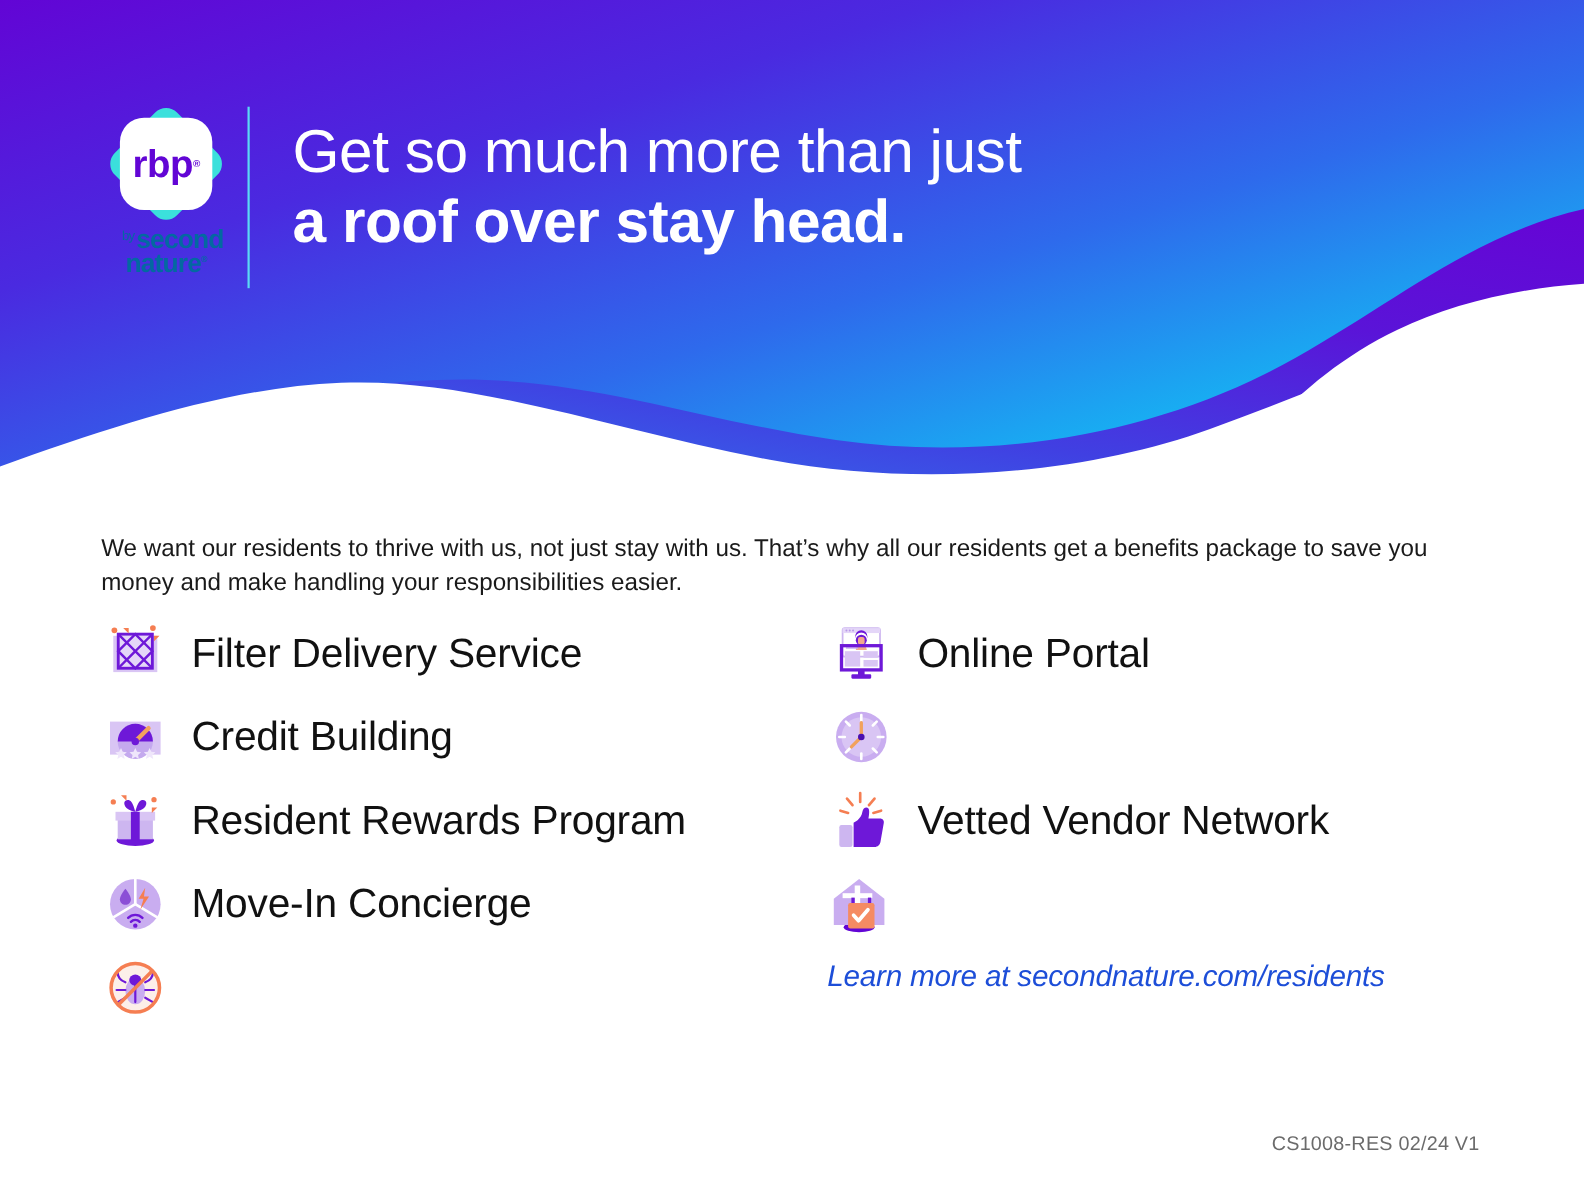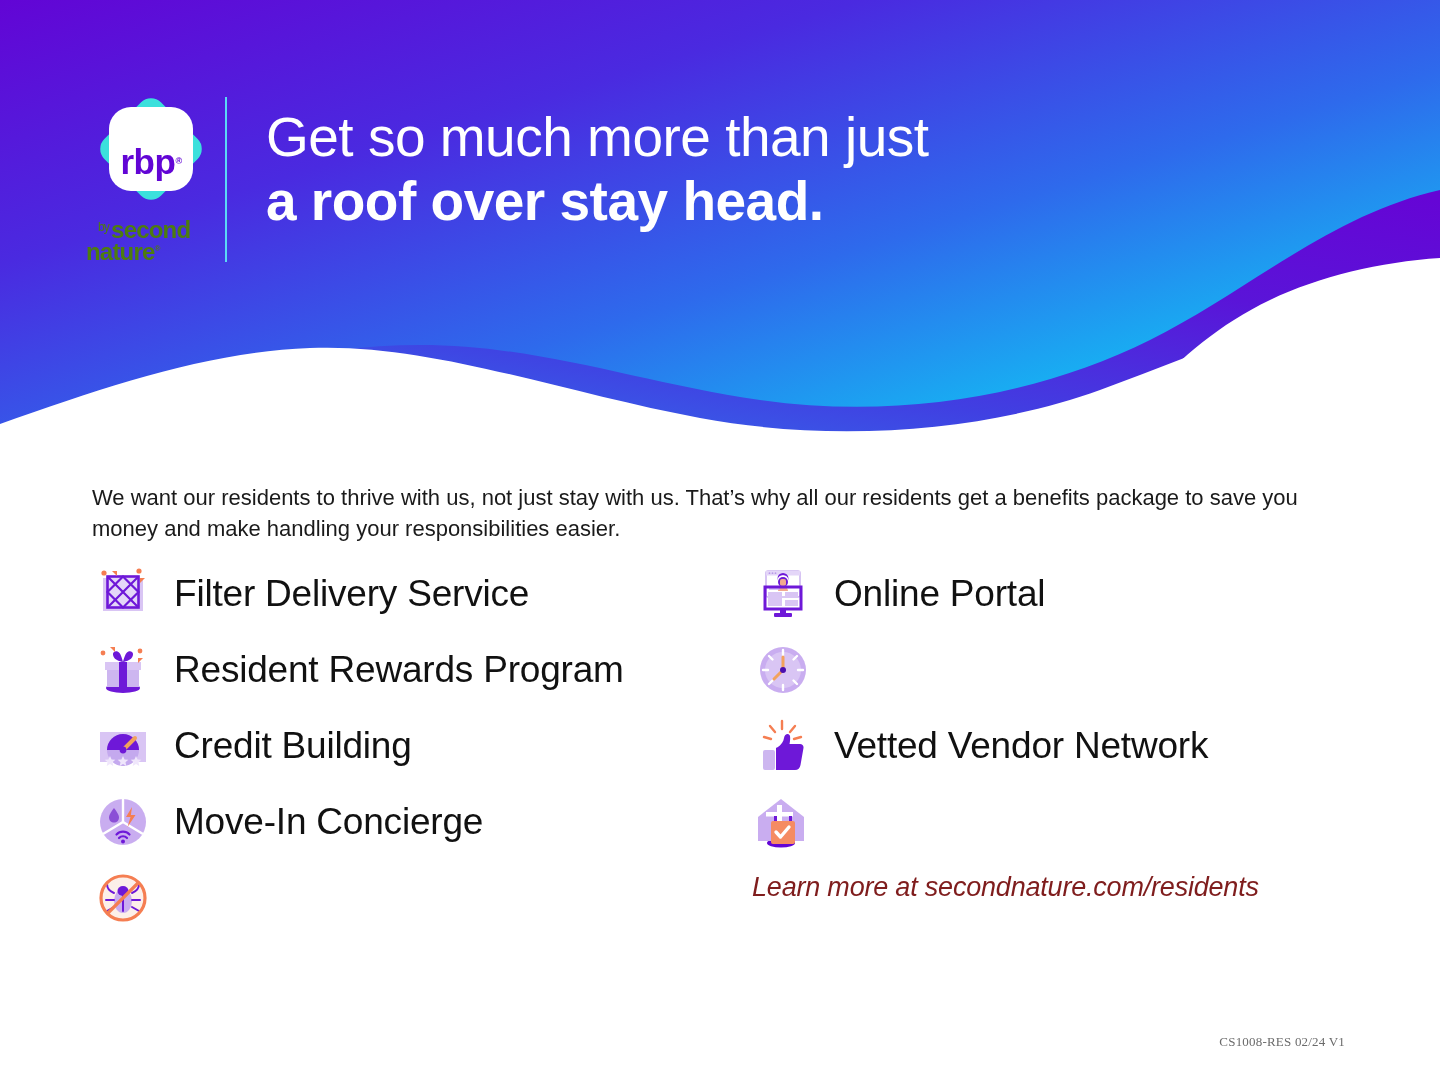--- a/index.html
+++ b/index.html
@@ -66,21 +66,21 @@
     position: absolute;
     left: 12px;
     top: 12px;
     width: 84px;
     height: 84px;
     background: #ffffff;
     border-radius: 22px;
   }
   .logo-rbp {
     position: absolute;
-    left: 0; top: 12px;
+    left: 0; top: 0;
     width: 108px;
     height: 108px;
     display: flex;
     align-items: center;
     justify-content: center;
     font-size: 35px;
     font-weight: 700;
     color: #6205D5;
     letter-spacing: -0.5px;
     line-height: 1;
@@ -91,28 +91,28 @@
     top: -0.9em;
   }
   .logo-brand-wrap {
     position: relative;
     margin-top: 0px;
     height: 50px;
   }
   .logo-brand {
     position: absolute;
     left: 0;
-    top: 16px;
+    top: 4px;
     width: 130px;
-    color: #4d7c0f;
+    color: #0369a1;
     font-weight: 700;
     font-size: 24px;
     line-height: 0.92;
     letter-spacing: -0.8px;
-    text-align: left;
+    text-align: center;
   }
   .logo-brand .brand-l1 { display: block; padding-left: 14px; }
   .logo-brand .brand-l2 { display: block; }
   .logo-brand sup { font-size: 8px; vertical-align: super; }
 
   .logo-divider {
     position: absolute;
     left: 225px;
     top: 97px;
     width: 2px;
@@ -189,33 +189,32 @@
     letter-spacing: -0.2px;
     white-space: nowrap;
   }
 
   .learn-more {
     position: absolute;
     left: 660px;
     top: 316px;
     font-size: 27px;
     font-style: italic;
-    color: #7f1d1d;
+    color: #1d4ed8;
     letter-spacing: -0.2px;
     white-space: nowrap;
   }
 
   .footer-code {
     position: absolute;
     right: 95px;
     bottom: 30px;
-    font-size: 13px;
+    font-size: 18px;
     color: #6b6b6b;
     letter-spacing: 0.2px;
-    font-family: Liberation Serif, serif;
   }
 </style>
 </head>
 <body>
 
 <div class="hero">
   <svg class="hero-svg" viewBox="0 0 1440 440" preserveAspectRatio="none">
     <defs>
       <linearGradient id="gradMain" x1="0" y1="0" x2="1" y2="1">
         <stop offset="0%" stop-color="#6205D5"></stop>
@@ -305,51 +304,51 @@
           <path d="M18,6 l5,0 l0,5 z" fill="#F57E52"></path>
           <path d="M51,13 l-5,0 l0,5 z" fill="#F57E52"></path>
         </svg>
       </span>
       <span class="benefit-label">Filter Delivery Service</span>
     </div>
 
     <div class="benefit-row">
       <span class="benefit-icon">
         <svg width="58" height="58" viewBox="0 0 58 58">
+          <rect x="6" y="15" width="46" height="30" fill="#D9C5F4"></rect>
+          <circle cx="29" cy="33" r="16" fill="#C4A9EE"></circle>
+          <path d="M13,33 A16,16 0 0 1 45,33 Z" fill="#6E18D8"></path>
+          <path d="M29,33 L41,21" stroke="#F2A25C" stroke-width="4" stroke-linecap="round"></path>
+          <circle cx="29" cy="33" r="3.4" fill="#6E18D8"></circle>
+          <g fill="#EFE6FB">
+            <path d="M16,39 l1.6,3.4 l3.7,0.4 l-2.8,2.5 l0.8,3.6 l-3.3,-1.9 l-3.3,1.9 l0.8,-3.6 l-2.8,-2.5 l3.7,-0.4 z"></path>
+            <path d="M29,39 l1.6,3.4 l3.7,0.4 l-2.8,2.5 l0.8,3.6 l-3.3,-1.9 l-3.3,1.9 l0.8,-3.6 l-2.8,-2.5 l3.7,-0.4 z"></path>
+            <path d="M42,39 l1.6,3.4 l3.7,0.4 l-2.8,2.5 l0.8,3.6 l-3.3,-1.9 l-3.3,1.9 l0.8,-3.6 l-2.8,-2.5 l3.7,-0.4 z"></path>
+          </g>
+        </svg>
+      </span>
+      <span class="benefit-label">Credit Building</span>
+    </div>
+
+    <div class="benefit-row">
+      <span class="benefit-icon">
+        <svg width="58" height="58" viewBox="0 0 58 58">
           <ellipse cx="29" cy="47" rx="17" ry="5" fill="#6E18D8"></ellipse>
           <rect x="13" y="25" width="32" height="21" fill="#CDB6F0"></rect>
           <rect x="11" y="21" width="36" height="8" fill="#D9C5F4"></rect>
           <rect x="25" y="21" width="8" height="26" fill="#6E18D8"></rect>
           <path d="M29,21 C29,21 20,20 19,14 C18.4,10.4 23,9 25.5,12 C27.5,14.4 29,21 29,21 Z" fill="#6E18D8"></path>
           <path d="M29,21 C29,21 38,20 39,14 C39.6,10.4 35,9 32.5,12 C30.5,14.4 29,21 29,21 Z" fill="#6E18D8"></path>
           <circle cx="9" cy="12" r="2.4" fill="#F57E52"></circle>
           <circle cx="46" cy="10" r="2.4" fill="#F57E52"></circle>
           <path d="M16,6 l5,0 l0,5 z" fill="#F57E52"></path>
           <path d="M49,17 l-5,0 l0,5 z" fill="#F57E52"></path>
         </svg>
       </span>
       <span class="benefit-label">Resident Rewards Program</span>
-    </div>
-
-    <div class="benefit-row">
-      <span class="benefit-icon">
-        <svg width="58" height="58" viewBox="0 0 58 58">
-          <rect x="6" y="15" width="46" height="30" fill="#D9C5F4"></rect>
-          <circle cx="29" cy="33" r="16" fill="#C4A9EE"></circle>
-          <path d="M13,33 A16,16 0 0 1 45,33 Z" fill="#6E18D8"></path>
-          <path d="M29,33 L41,21" stroke="#F2A25C" stroke-width="4" stroke-linecap="round"></path>
-          <circle cx="29" cy="33" r="3.4" fill="#6E18D8"></circle>
-          <g fill="#EFE6FB">
-            <path d="M16,39 l1.6,3.4 l3.7,0.4 l-2.8,2.5 l0.8,3.6 l-3.3,-1.9 l-3.3,1.9 l0.8,-3.6 l-2.8,-2.5 l3.7,-0.4 z"></path>
-            <path d="M29,39 l1.6,3.4 l3.7,0.4 l-2.8,2.5 l0.8,3.6 l-3.3,-1.9 l-3.3,1.9 l0.8,-3.6 l-2.8,-2.5 l3.7,-0.4 z"></path>
-            <path d="M42,39 l1.6,3.4 l3.7,0.4 l-2.8,2.5 l0.8,3.6 l-3.3,-1.9 l-3.3,1.9 l0.8,-3.6 l-2.8,-2.5 l3.7,-0.4 z"></path>
-          </g>
-        </svg>
-      </span>
-      <span class="benefit-label">Credit Building</span>
     </div>
 
     <div class="benefit-row">
       <span class="benefit-icon">
         <svg width="58" height="58" viewBox="0 0 58 58">
           <circle cx="29" cy="29" r="23" fill="#C9ADF0"></circle>
           <g stroke="#FFFFFF" stroke-width="2.4">
             <line x1="29" y1="29" x2="29" y2="6"></line>
             <line x1="29" y1="29" x2="9" y2="41"></line>
             <line x1="29" y1="29" x2="49" y2="41"></line>

